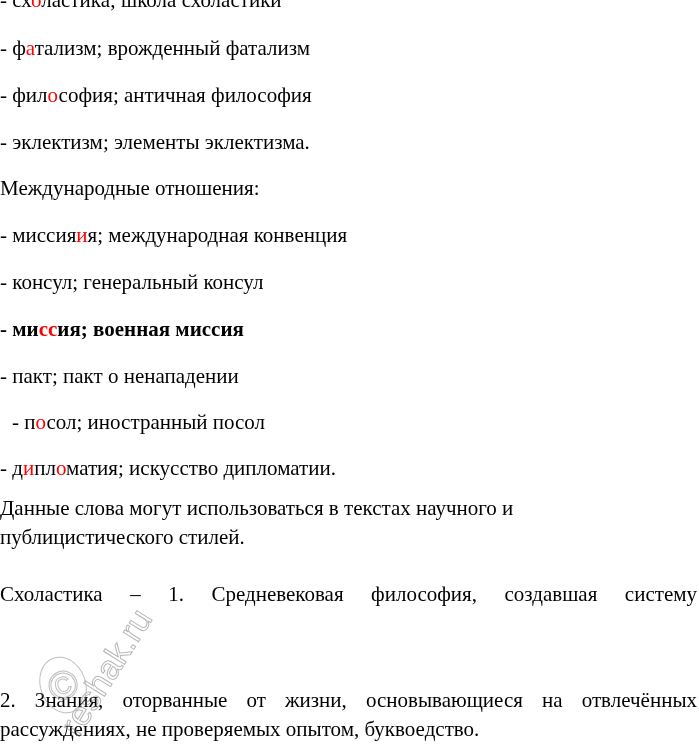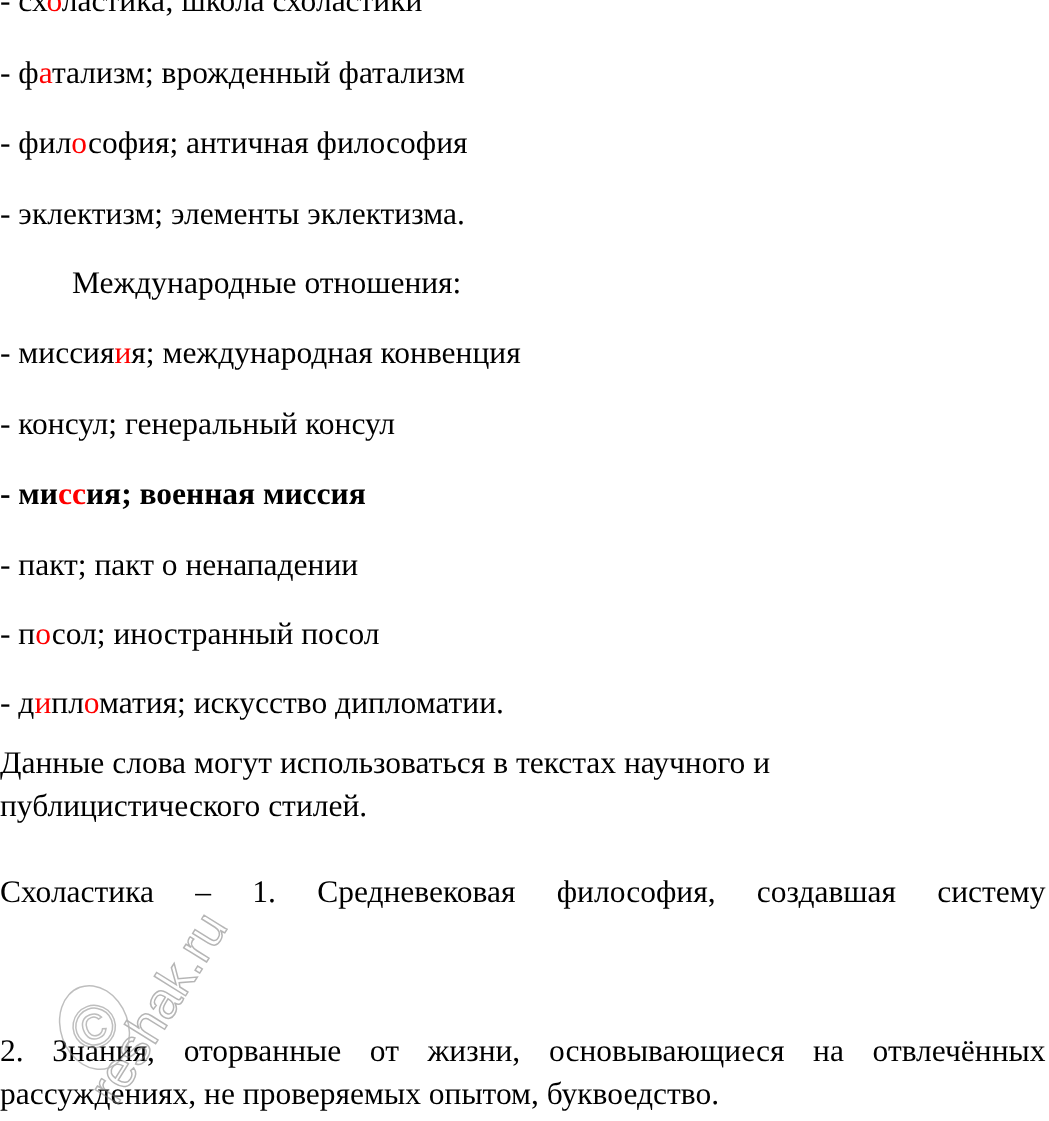--- a/index.html
+++ b/index.html
@@ -96,35 +96,35 @@
   <div class="line" style="top:48px;">
     <span>- ф</span><span class="hl">а</span><span>тализм; врожденный фатализм</span>
   </div>
   <div class="line" style="top:95px;">
     <span>- фил</span><span class="hl">о</span><span>софия; античная философия</span>
   </div>
   <div class="line" style="top:142px;text-align:right;">
     <span>- эклектизм; элементы эклектизма.</span><span class="hl"></span><span></span>
   </div>
 
-  <div class="line" style="top:188px;margin-left:48px;">Международные отношения:</div>
+  <div class="line" style="top:188px;">Международные отношения:</div>
 
   <div class="line" style="top:235px;">
     <span>- миссия</span><span class="hl">и</span><span>я; международная конвенция</span>
   </div>
   <div class="line" style="top:282px;text-align:right;">
     <span>- консул; генеральный консул</span><span class="hl"></span><span></span>
   </div>
   <div class="line" style="top:329px;font-weight:bold;">
     <span>- ми</span><span class="hl">сс</span><span>ия; военная миссия</span>
   </div>
   <div class="line" style="top:376px;">
     <span>- пакт; пакт о ненападении</span><span class="hl"></span><span></span>
   </div>
-  <div class="line" style="top:422px;">
+  <div class="line" style="top:422px;padding-left:12px;">
     <span>- п</span><span class="hl">о</span><span>сол; иностранный посол</span>
   </div>
   <div class="line" style="top:468px;">
     <span>- д</span><span class="hl">и</span><span>пл</span><span class="hl">о</span><span>матия; искусство дипломатии.</span>
   </div>
 
   <div class="para" style="top:506px;">
     <span class="pline">Данные слова могут использоваться в текстах научного и</span>
     <span class="pline">публицистического стилей.</span>
   </div>

